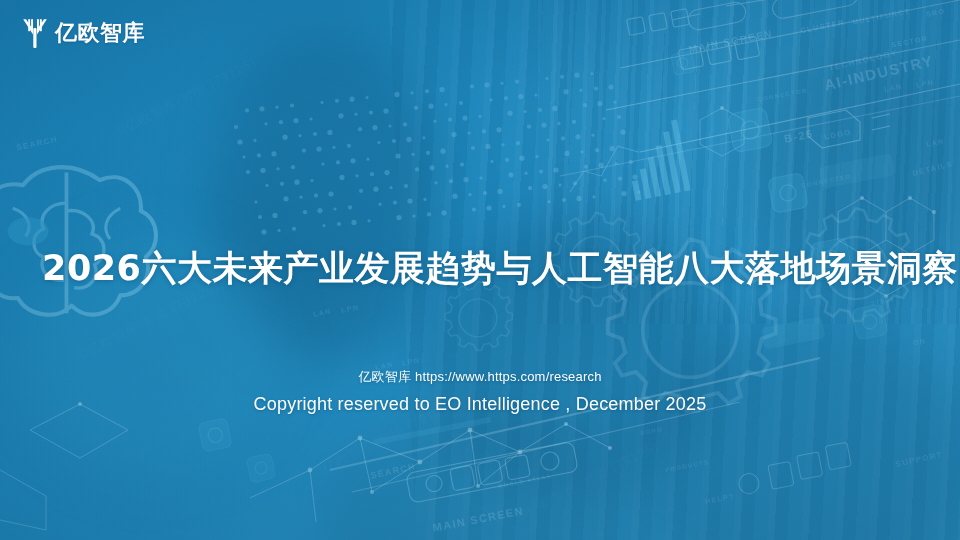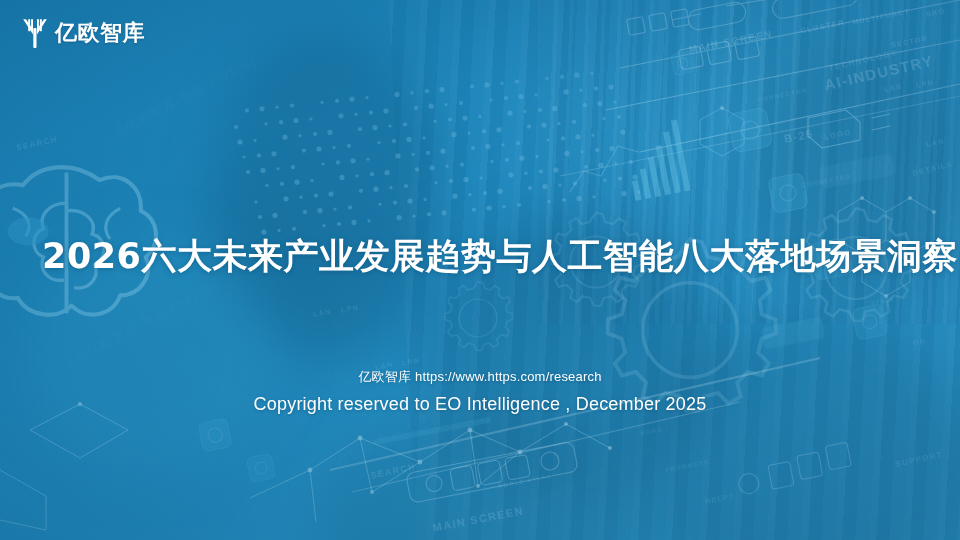--- a/index.html
+++ b/index.html
@@ -91,21 +91,21 @@
     display:flex;align-items:center;gap:5px;
   }
   .logo-mark{width:30px;height:32px;flex:none;}
   .logo-text{
     color:#ffffff;font-size:22px;font-weight:bold;
     letter-spacing:.5px;line-height:1;
     font-family:"DejaVu Sans","Liberation Sans",sans-serif;
     text-shadow:0 1px 2px rgba(0,40,70,.25);
   }
   .title{
-    position:absolute;left:0;right:0;top:210px;
+    position:absolute;left:0;right:0;top:222px;
     text-align:center;
     color:#ffffff;
     font-size:35px;font-weight:bold;
     letter-spacing:.5px;
     font-family:"DejaVu Sans","Liberation Sans",sans-serif;
     text-shadow:0 1px 5px rgba(6,56,90,.35);
     white-space:nowrap;
     margin-left:40px;
   }
   .sub1{

